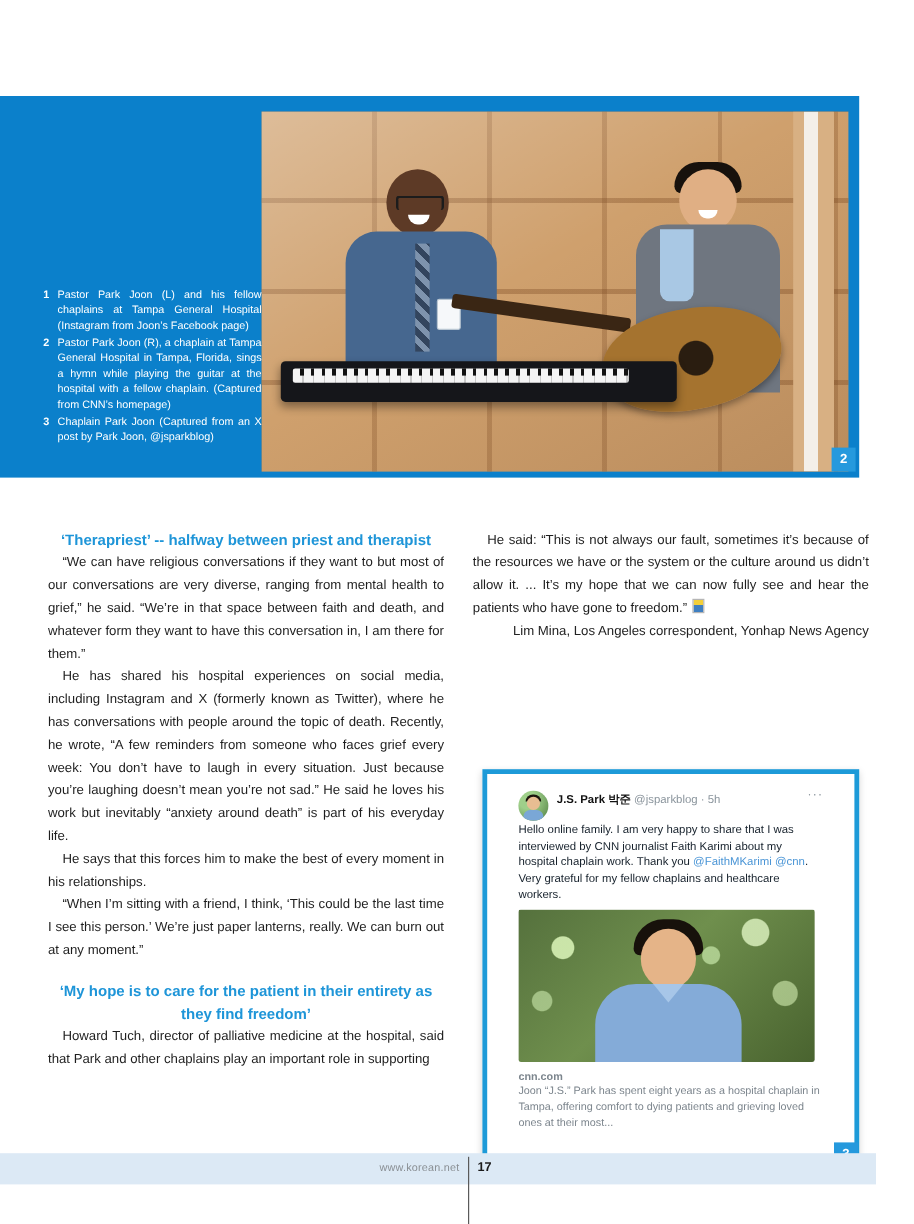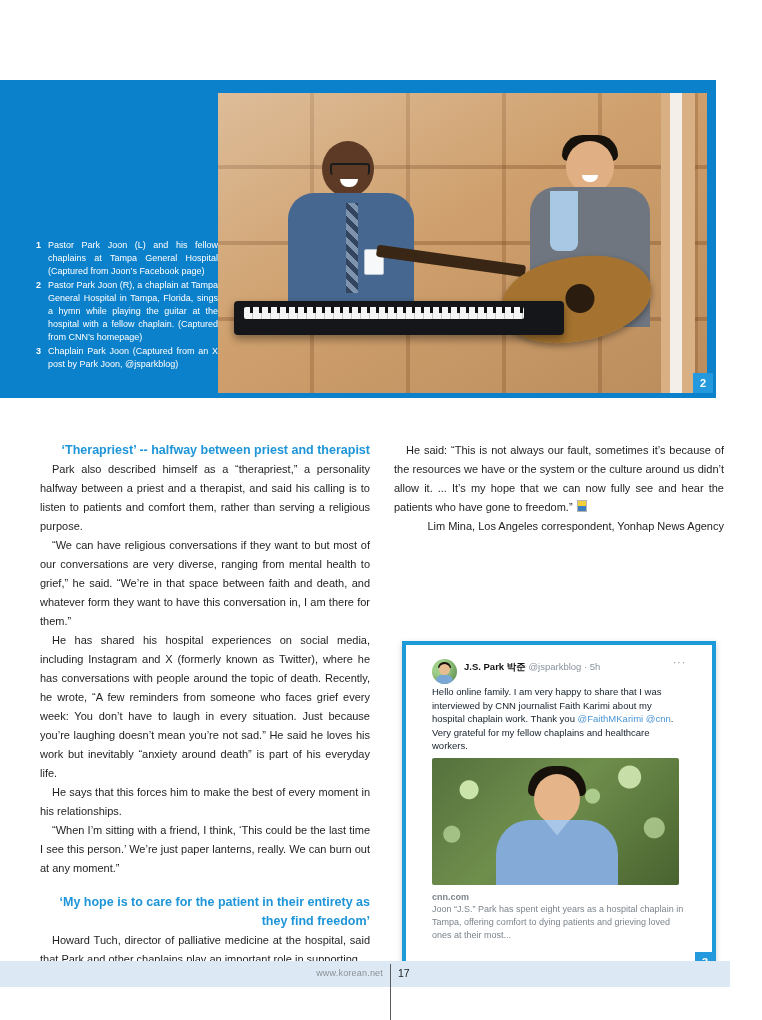--- a/index.html
+++ b/index.html
@@ -62,21 +62,21 @@
     text-align:justify;margin-bottom:1px;}
   .cap-num{font-weight:bold;}
   
   .col{position:absolute;top:441px;width:330px;font-size:11px;line-height:19px;color:#1e1e1e;
     text-align:justify;}
   .col-left{left:40px;}
   .col-right{left:394px;}
   .col p{margin:0;text-indent:12px;}
   .col p.no-indent{text-indent:0;}
   .headline{color:#1e95d8;font-weight:bold;font-size:12.5px;line-height:19px;margin:0;
-    text-align:right;text-indent:0;}
+    text-align:center;text-indent:0;}
   .headline.second{margin-top:15px;}
   .byline{text-align:right;text-indent:0;margin-top:0;color:#222;}
   .end-mark{display:inline-block;width:8px;height:10px;border:1px solid #b5b5b5;margin-left:4px;
     vertical-align:-1px;background:linear-gradient(180deg,#f3cf3a 0 45%,#3f7fc1 45% 100%);}
   
   .tweet-card{position:absolute;left:402px;top:641px;width:314px;height:337px;box-sizing:border-box;
     border:4px solid #1d9ad8;background:#fff;box-shadow:0 2px 6px rgba(0,0,0,.18);}
   .tweet-inner{position:absolute;left:26px;top:14px;width:254px;}
   .tweet-head{display:flex;align-items:flex-start;}
   .avatar{width:25px;height:25px;border-radius:50%;flex:0 0 25px;margin-right:7px;overflow:hidden;
@@ -105,21 +105,21 @@
     clip-path:polygon(0 0,100% 0,50% 100%);}
   .t-domain{font-size:9px;color:#7c858d;margin-top:6px;line-height:12px;font-weight:bold;}
   .t-card-title{font-size:9.5px;color:#15202b;line-height:13px;}
   .t-card-desc{font-size:9px;color:#7c858d;line-height:13px;}
   .tweet-badge{position:absolute;right:-3px;bottom:2px;}
   
   .footer-band{position:absolute;left:0;top:961px;width:730px;height:26px;background:#dce9f5;}
   .footer-site{position:absolute;left:240px;top:968px;width:143px;text-align:right;font-size:9px;
     color:#8a8f94;letter-spacing:.2px;}
   .footer-rule{position:absolute;left:390px;top:964px;width:1px;height:56px;background:#5a5a5a;}
-  .footer-page{position:absolute;left:398px;top:967px;font-size:10.5px;font-weight:normal;color:#1b1b1b;}
+  .footer-page{position:absolute;left:398px;top:967px;font-size:10.5px;font-weight:bold;color:#1b1b1b;}
 </style>
 </head>
 <body>
 
 <div class="hero">
 
   <div class="hero-photo">
     <div class="wall-panel"></div>
 
     <div class="figure keyboardist" style="left:70px;top:48px;width:130px;height:190px;">
@@ -145,36 +145,35 @@
       <div class="keys"></div>
       <div class="black-keys"></div>
     </div>
   </div>
 
   <div class="photo-badge">2</div>
 
   <div class="captions">
     <div class="caption">
       <span class="cap-num">1</span>
-      <span class="cap-text">Pastor Park Joon (L) and his fellow chaplains at Tampa General Hospital (Captured from Joon’s Facebook page)</span>
+      <span class="cap-text">Pastor Park Joon (L) and his fellow chaplains at Tampa General Hospital (Instagram from Joon’s Facebook page)</span>
     </div>
     <div class="caption">
       <span class="cap-num">2</span>
       <span class="cap-text">Pastor Park Joon (R), a chaplain at Tampa General Hospital in Tampa, Florida, sings a hymn while playing the guitar at the hospital with a fellow chaplain. (Captured from CNN’s homepage)</span>
     </div>
     <div class="caption">
       <span class="cap-num">3</span>
       <span class="cap-text">Chaplain Park Joon (Captured from an X post by Park Joon, @jsparkblog)</span>
     </div>
   </div>
 </div>
 
 <div class="col col-left">
   <h2 class="headline">‘Therapriest’ -- halfway between priest and therapist</h2>
-  <p>Park also described himself as a “therapriest,” a personality halfway between a priest and a therapist, and said his calling is to listen to patients and comfort them, rather than serving a religious purpose.</p>
   <p>“We can have religious conversations if they want to but most of our conversations are very diverse, ranging from mental health to grief,” he said. “We’re in that space between faith and death, and whatever form they want to have this conversation in, I am there for them.”</p>
   <p>He has shared his hospital experiences on social media, including Instagram and X (formerly known as Twitter), where he has conversations with people around the topic of death. Recently, he wrote, “A few reminders from someone who faces grief every week: You don’t have to laugh in every situation. Just because you’re laughing doesn’t mean you’re not sad.” He said he loves his work but inevitably “anxiety around death” is part of his everyday life.</p>
   <p>He says that this forces him to make the best of every moment in his relationships.</p>
   <p>“When I’m sitting with a friend, I think, ‘This could be the last time I see this person.’ We’re just paper lanterns, really. We can burn out at any moment.”</p>
   <h2 class="headline second">‘My hope is to care for the patient in their entirety as they find freedom’</h2>
   <p>Howard Tuch, director of palliative medicine at the hospital, said that Park and other chaplains play an important role in supporting</p>
 </div>
 
 <div class="col col-right">
   <p><span>He said: “This is not always our fault, sometimes it’s because of the resources we have or the system or the culture around us didn’t allow it. ... It’s my hope that we can now fully see and hear the patients who have gone to freedom.”</span><span class="end-mark"></span></p>

